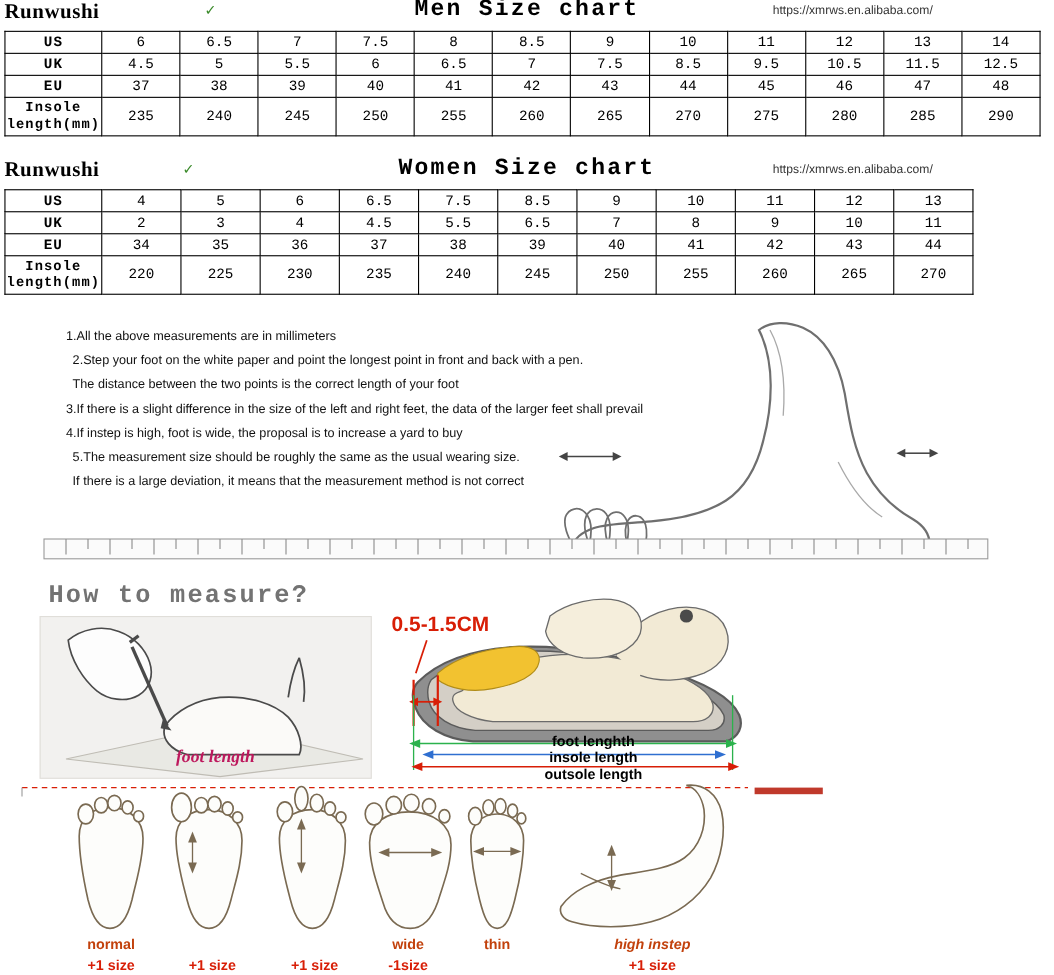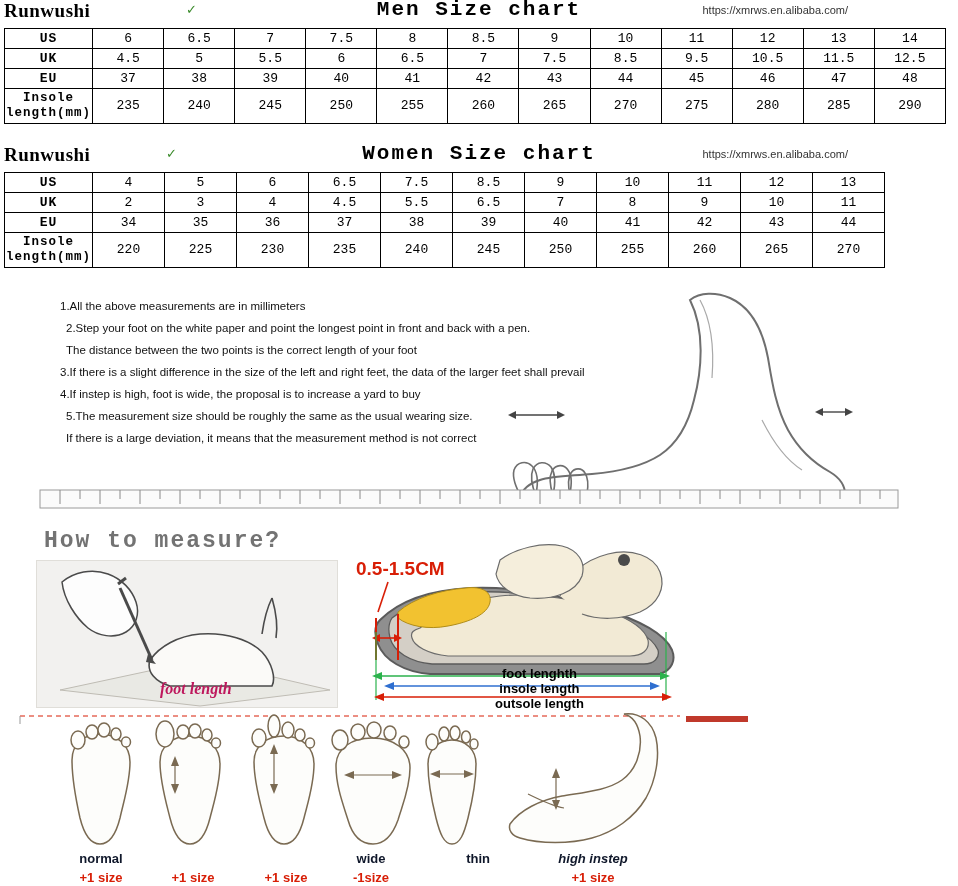--- a/index.html
+++ b/index.html
@@ -130,21 +130,21 @@
     position:absolute;
     left:0;top:0;
     width:958px;height:886px;
     pointer-events:none;
   }
   .foot-caption{
     position:absolute;
     font-size:13px;
     font-weight:bold;
     text-align:center;
-    color:#0f172a;
+    color:#c2410c;
   }
   .foot-sub{
     position:absolute;
     font-size:13px;
     font-weight:bold;
     text-align:center;
     color:#d81e06;
   }
 </style>
 </head>
@@ -570,17 +570,17 @@
 
 <div class="foot-caption" style="left:146px;top:851px;width:94px;margin-top:48px;">big thumb</div>
 <div class="foot-sub" style="left:146px;top:870px;width:94px;">+1 size</div>
 
 <div class="foot-caption" style="left:240px;top:885px;width:92px;">long toe</div>
 <div class="foot-sub" style="left:240px;top:870px;width:92px;">+1 size</div>
 
 <div class="foot-caption" style="left:330px;top:851px;width:82px;">wide</div>
 <div class="foot-sub" style="left:330px;top:870px;width:82px;">-1size</div>
 
-<div class="foot-caption" style="left:414px;top:851px;width:76px;text-align:right;">thin</div>
+<div class="foot-caption" style="left:414px;top:851px;width:76px;">thin</div>
 <div class="foot-sub" style="left:414px;top:870px;width:76px;"></div>
 
 <div class="foot-caption" style="left:524px;top:851px;width:138px;font-style:italic;">high instep</div>
 <div class="foot-sub" style="left:524px;top:870px;width:138px;">+1 size</div>
 
 </body></html>

